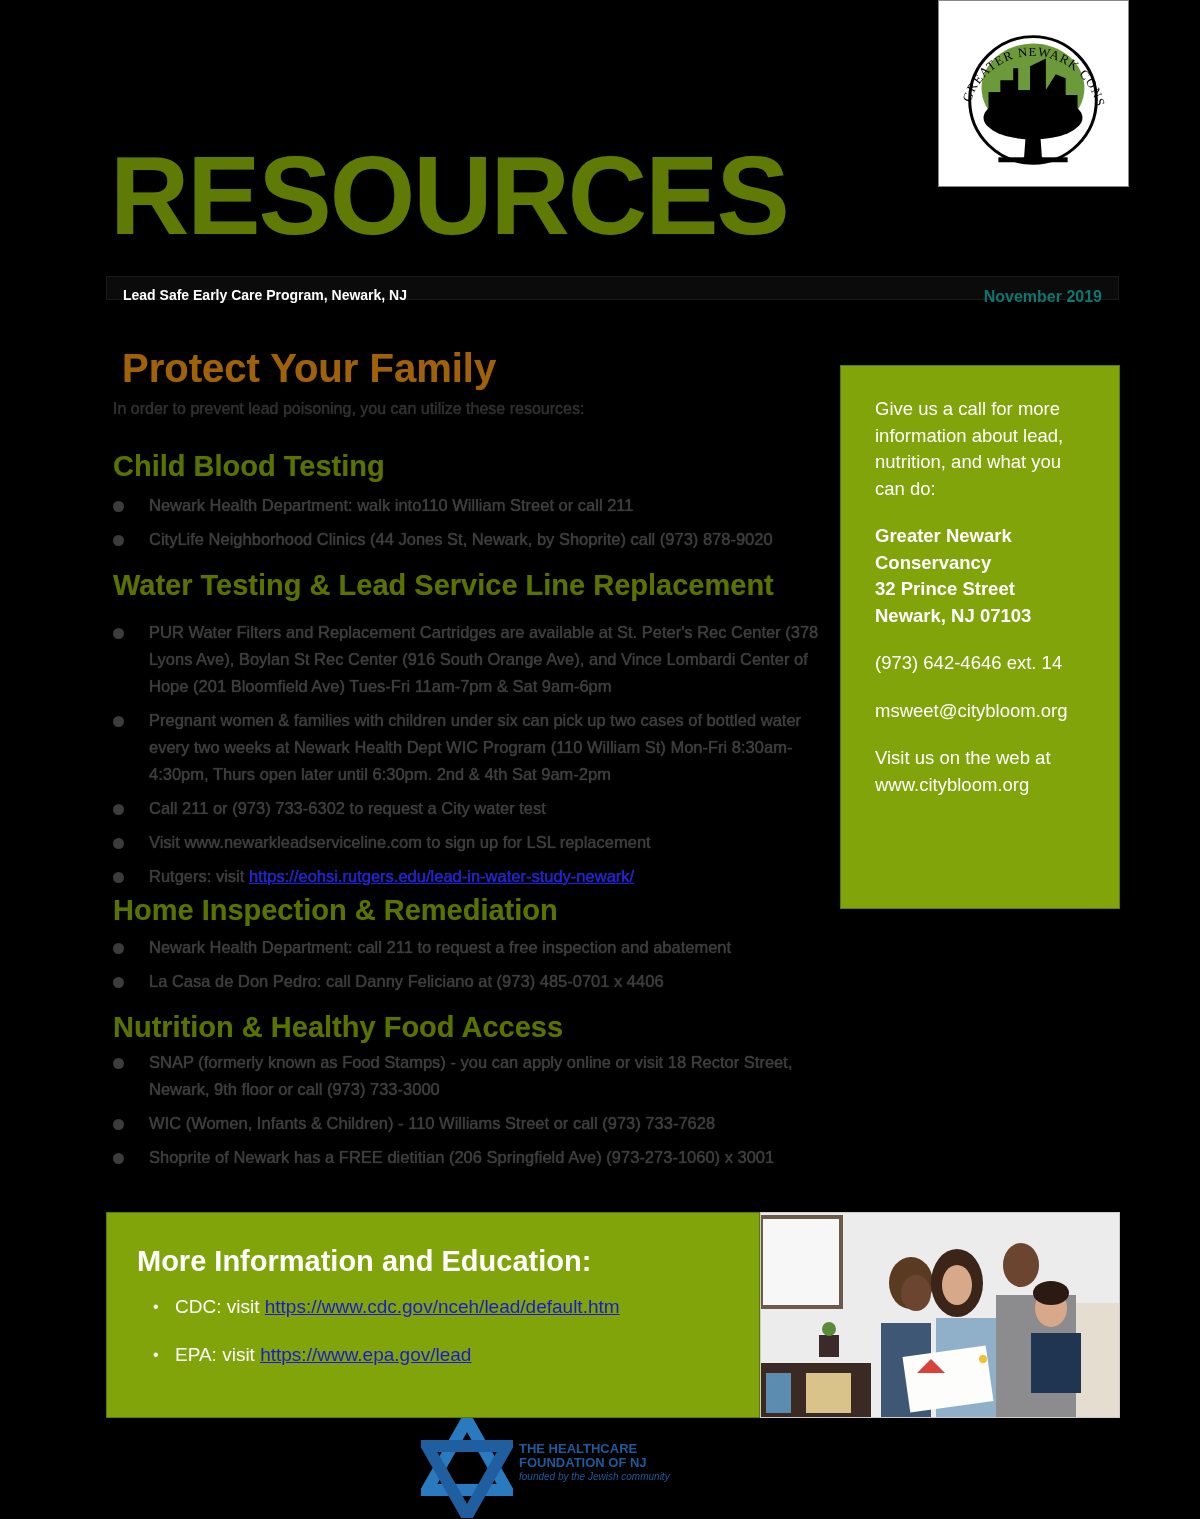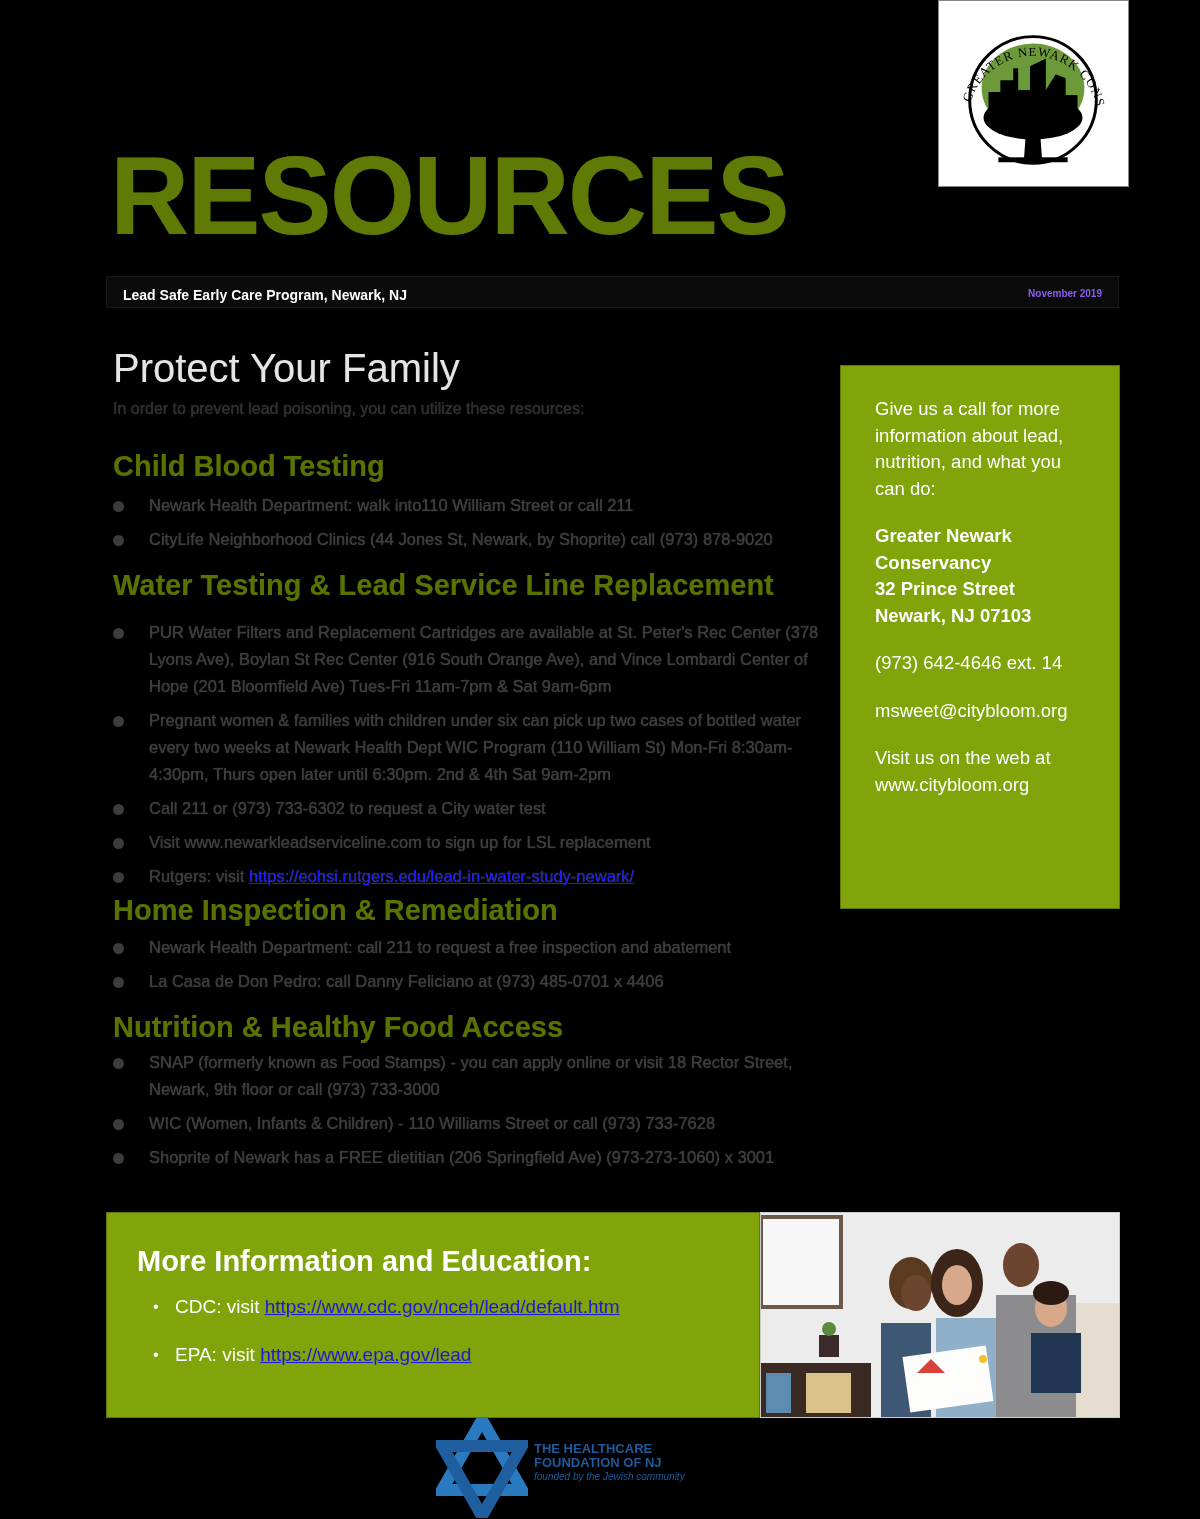--- a/index.html
+++ b/index.html
@@ -12,27 +12,27 @@
     border:1px solid #888; box-sizing:border-box;
   }
   .logo-box svg { width:100%; height:100%; display:block; }
   .main-title {
     position:absolute; left:110px; top:140px; font-size:112px; font-weight:bold;
     color:#5f7a05; letter-spacing:-2px; line-height:1; margin:0;
     transform:scaleX(0.98); transform-origin:left top;
     text-shadow:0 0 1px #2c3a00;
   }
   .banner {
-    position:absolute; left:106px; top:276px; width:1013px; height:32px; background:#0b0b0b;
+    position:absolute; left:106px; top:276px; width:1013px; height:24px; background:#0b0b0b;
     border:1px solid #1a1a1a; box-sizing:border-box;
   }
   .banner .left { position:absolute; left:16px; top:10px; color:#fff; font-size:14px; font-weight:bold; }
-  .banner .right { position:absolute; right:16px; top:11px; color:#8b5cf6; font-size:10px; font-weight:bold;margin-left:30px; }
+  .banner .right { position:absolute; right:16px; top:11px; color:#0f766e; font-size:16px; font-weight:bold;margin-left:30px; }
   .content { position:absolute; left:113px; top:340px; width:730px; }
-  .h1 { font-size:40px; font-weight:normal; color:#e5e5e5; margin:4px 0 0 0; line-height:48px;
+  .h1 { font-size:40px; font-weight:bold; color:#a16207; margin:4px 0 0 9px; line-height:48px;
         text-shadow:0 0 1px #3a3a3a; }
   .intro { font-size:16px; color:#2f2f2f; margin:8px 0 0 0; text-shadow:0 0 1px #444; }
   .h2 { font-size:29px; font-weight:bold; color:#5a7200; margin:0; line-height:36px;
         text-shadow:0 0 1px #2d3a00; }
   ul.items { list-style:none; margin:0; padding:0; }
   ul.items li { position:relative; padding-left:36px; font-size:16.5px; color:#3c3c3c;
         line-height:27px; text-shadow:0 0 1px #555; }
   ul.items li::before { content:""; position:absolute; left:0; top:9px; width:11px; height:11px;
         border-radius:50%; background:#3c3c3c; }
   ul.items li + li { margin-top:7px; }
@@ -52,21 +52,21 @@
   .moreinfo .title { font-size:29px; font-weight:bold; margin:0 0 12px 0; }
   .moreinfo ul { list-style:none; padding:0; margin:16px; }
   .moreinfo li { font-size:19px; line-height:26px; position:relative; padding-left:22px; margin-top:10px; }
   .moreinfo li + li { margin-top:22px; }
   .moreinfo li::before { content:"•"; position:absolute; left:0; top:0; font-size:16px; }
   .moreinfo a { color:#1a1ad4; text-decoration:underline; }
   .photo {
     position:absolute; left:760px; top:1212px; width:360px; height:206px; overflow:hidden;
     background:#e9e9ea; border:1px solid #ccc; box-sizing:border-box;
   }
-  .footer-logo { position:absolute; left:436px; top:1418px; width:280px; height:100px; }
+  .footer-logo { position:absolute; left:421px; top:1418px; width:280px; height:100px; }
   .footer-logo .txt { position:absolute; left:98px; top:24px; color:#1e5a9c; font-weight:bold; font-size:13px; line-height:14px; }
   .footer-logo .sub { font-weight:normal; font-style:italic; font-size:10px; }
 </style>
 </head>
 <body>
 
 <div class="logo-box">
   <svg viewBox="0 0 191 187">
     <defs>
       <path id="arcpath" d="M 30 110 A 66 66 0 0 1 160 110" fill="none"></path>

